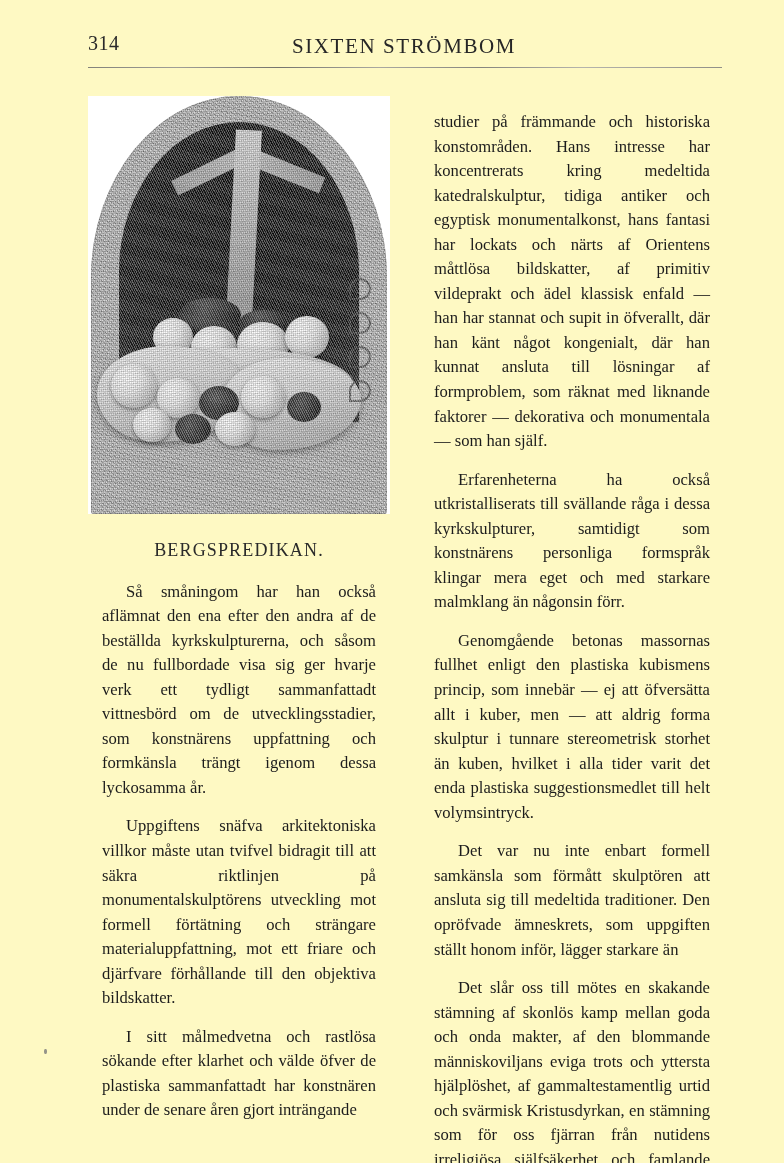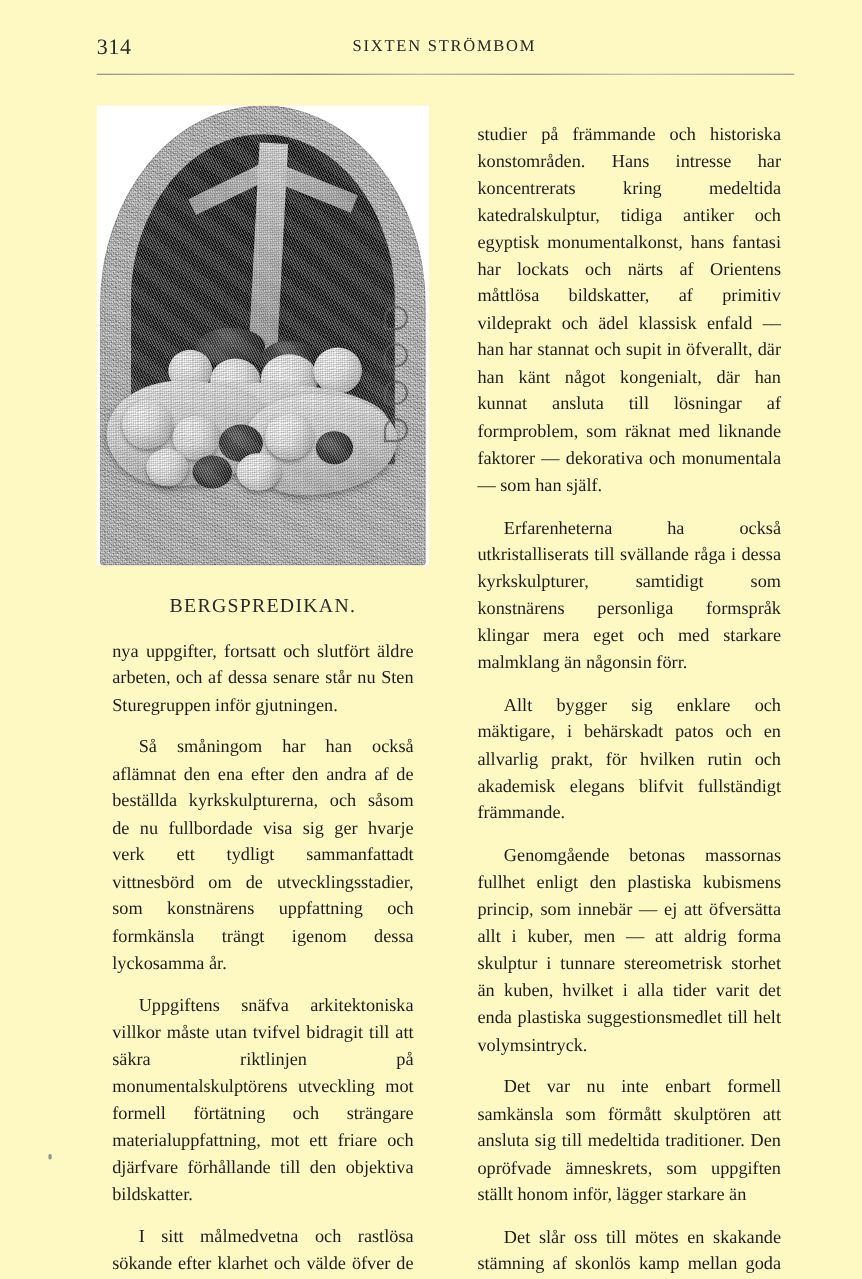--- a/index.html
+++ b/index.html
@@ -35,21 +35,21 @@
     letter-spacing: 0.5px;
     color: #2a2a2a;
     font-family: "Liberation Serif", "DejaVu Serif", serif;
   }
   .head-title {
     position: absolute;
     left: 0;
     top: 2px;
     width: 632px;
     text-align: center;
-    font-size: 15px;
+    font-size: 21px;
     letter-spacing: 1.6px;
     color: #262626;
   }
   .head-rule {
     position: absolute;
     left: 88px;
     top: 67px;
     width: 634px;
     height: 1px;
     background: linear-gradient(to right,
@@ -285,29 +285,27 @@
           <div class="scroll-orn" style="top:250px;"></div>
           <div class="scroll-orn" style="top:284px;"></div>
 
           <div class="stone-grain2"></div>
           <div class="plate-halftone"></div>
         </div>
       </div>
       <div class="caption">BERGSPREDIKAN.</div>
     </div>
 
-    <p class="noindent">nya uppgifter, fortsatt och slutfört äldre arbeten, och af dessa senare står nu Sten Sturegruppen inför gjutningen.</p>
     <p>Så småningom har han också aflämnat den ena efter den andra af de beställda kyrkskulpturerna, och såsom de nu fullbordade visa sig ger hvarje verk ett tydligt sammanfattadt vittnesbörd om de utvecklingsstadier, som konstnärens uppfattning och formkänsla trängt igenom dessa lyckosamma år.</p>
     <p>Uppgiftens snäfva arkitektoniska villkor måste utan tvifvel bidragit till att säkra riktlinjen på monumentalskulptörens utveckling mot formell förtätning och strängare materialuppfattning, mot ett friare och djärfvare förhållande till den objektiva bildskatter.</p>
     <p>I sitt målmedvetna och rastlösa sökande efter klarhet och välde öfver de plastiska sammanfattadt har konstnären under de senare åren gjort inträngande</p>
   </div>
 
   <div class="col col-right">
     <p class="noindent">studier på främmande och historiska konstområden. Hans intresse har koncentrerats kring medeltida katedralskulptur, tidiga antiker och egyptisk monumentalkonst, hans fantasi har lockats och närts af Orientens måttlösa bildskatter, af primitiv vildeprakt och ädel klassisk enfald –– han har stannat och supit in öfverallt, där han känt något kongenialt, där han kunnat ansluta till lösningar af formproblem, som räknat med liknande faktorer — dekorativa och monumentala — som han själf.</p>
     <p>Erfarenheterna ha också utkristalliserats till svällande råga i dessa kyrkskulpturer, samtidigt som konstnärens personliga formspråk klingar mera eget och med starkare malmklang än någonsin förr.</p>
-    <p>Allt bygger sig enklare och mäktigare, i behärskadt patos och en allvarlig prakt, för hvilken rutin och akademisk elegans blifvit fullständigt främmande.</p>
     <p>Genomgående betonas massornas fullhet enligt den plastiska kubismens princip, som innebär — ej att öfversätta allt i kuber, men — att aldrig forma skulptur i tunnare stereometrisk storhet än kuben, hvilket i alla tider varit det enda plastiska suggestionsmedlet till helt volymsintryck.</p>
     <p>Det var nu inte enbart formell samkänsla som förmått skulptören att ansluta sig till medeltida traditioner. Den opröfvade ämneskrets, som uppgiften ställt honom inför, lägger starkare än</p>
     <p>Det slår oss till mötes en skakande stämning af skonlös kamp mellan goda och onda makter, af den blommande människoviljans eviga trots och yttersta hjälplöshet, af gammaltestamentlig urtid och svärmisk Kristusdyrkan, en stämning som för oss fjärran från nutidens irreligiösa själfsäkerhet och famlande trosbehof bort till medeltida troskraft och gudsvälde.</p>
   </div>
 
   <div class="speck"></div>
 </div>
 
 </body></html>

